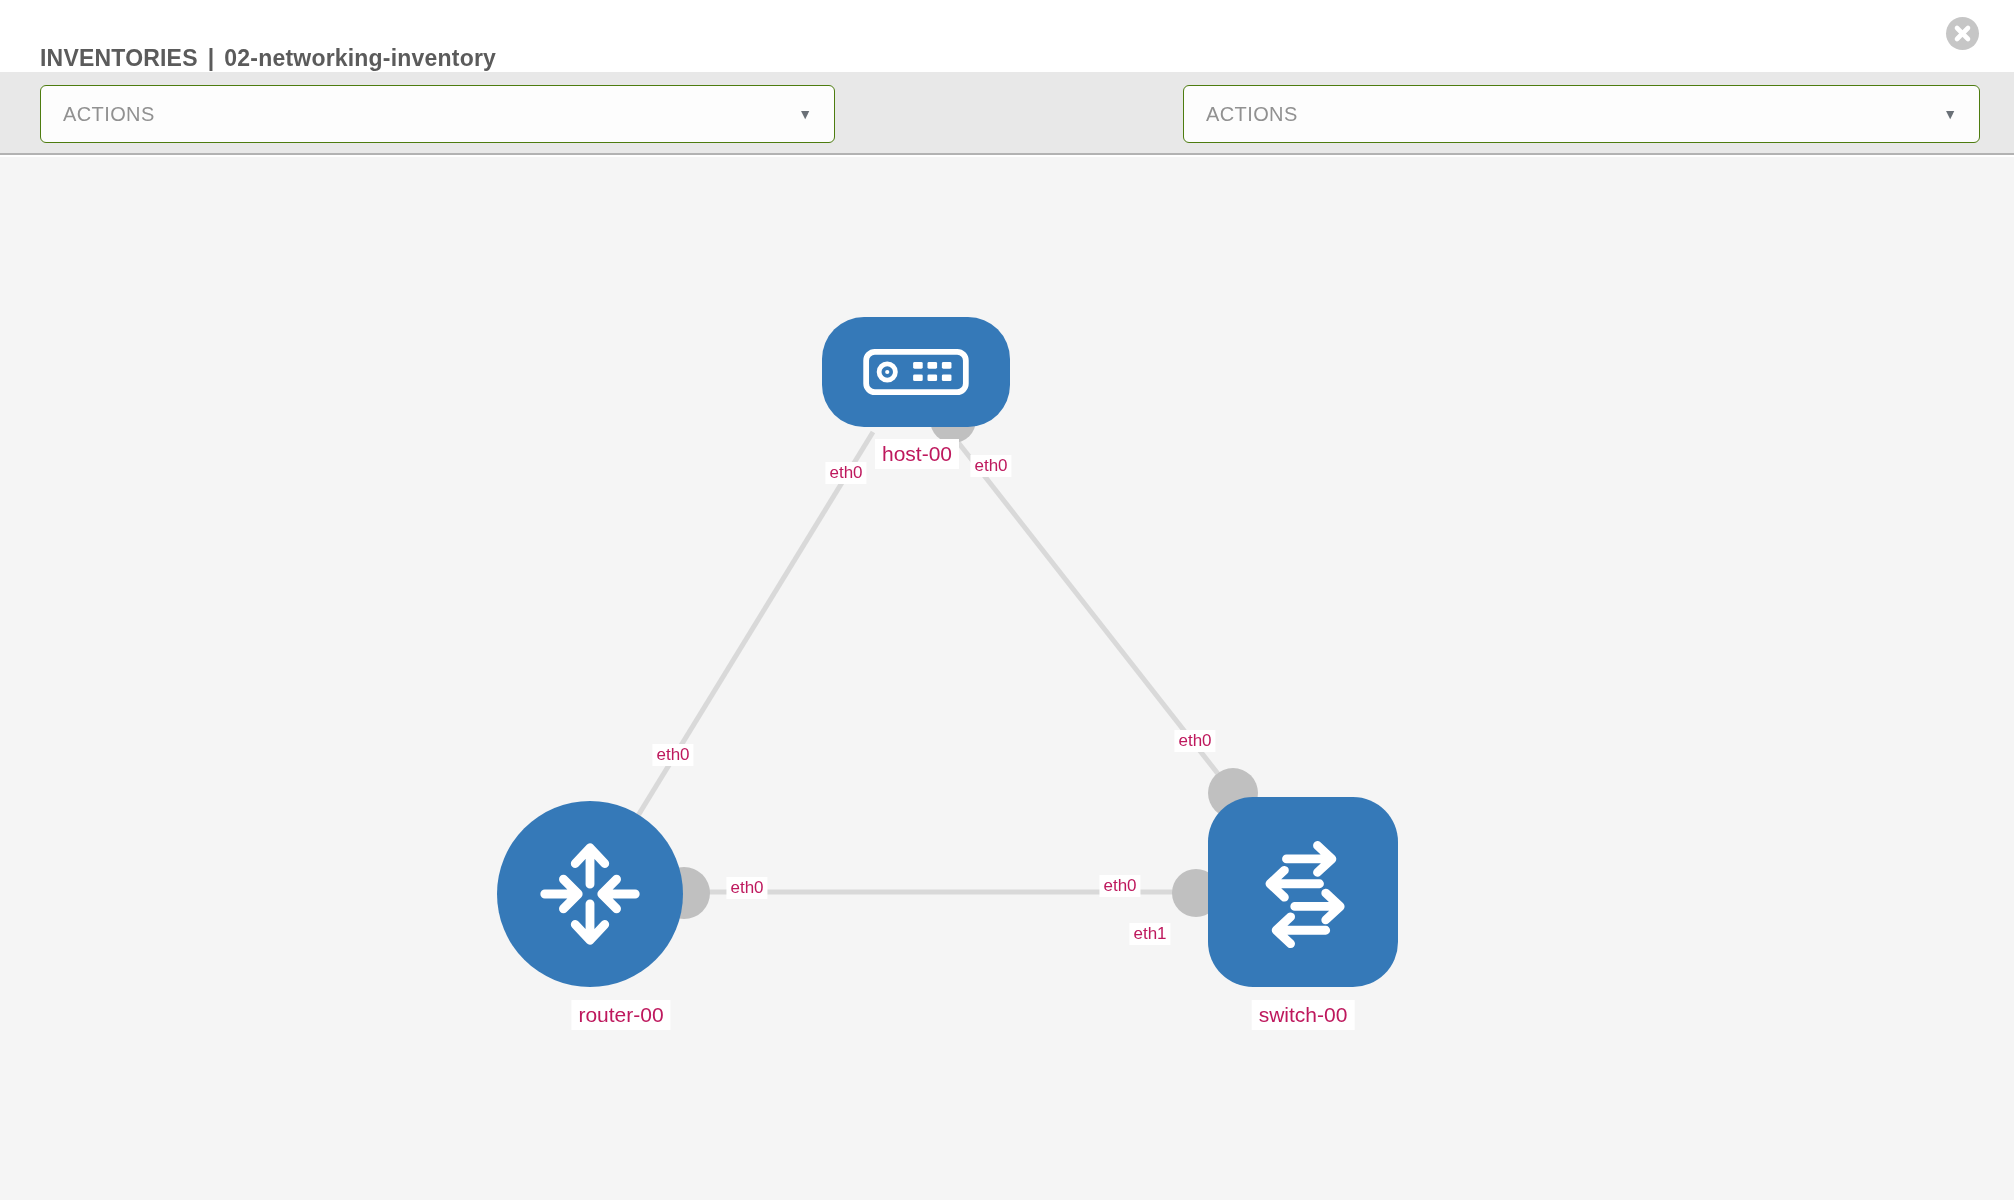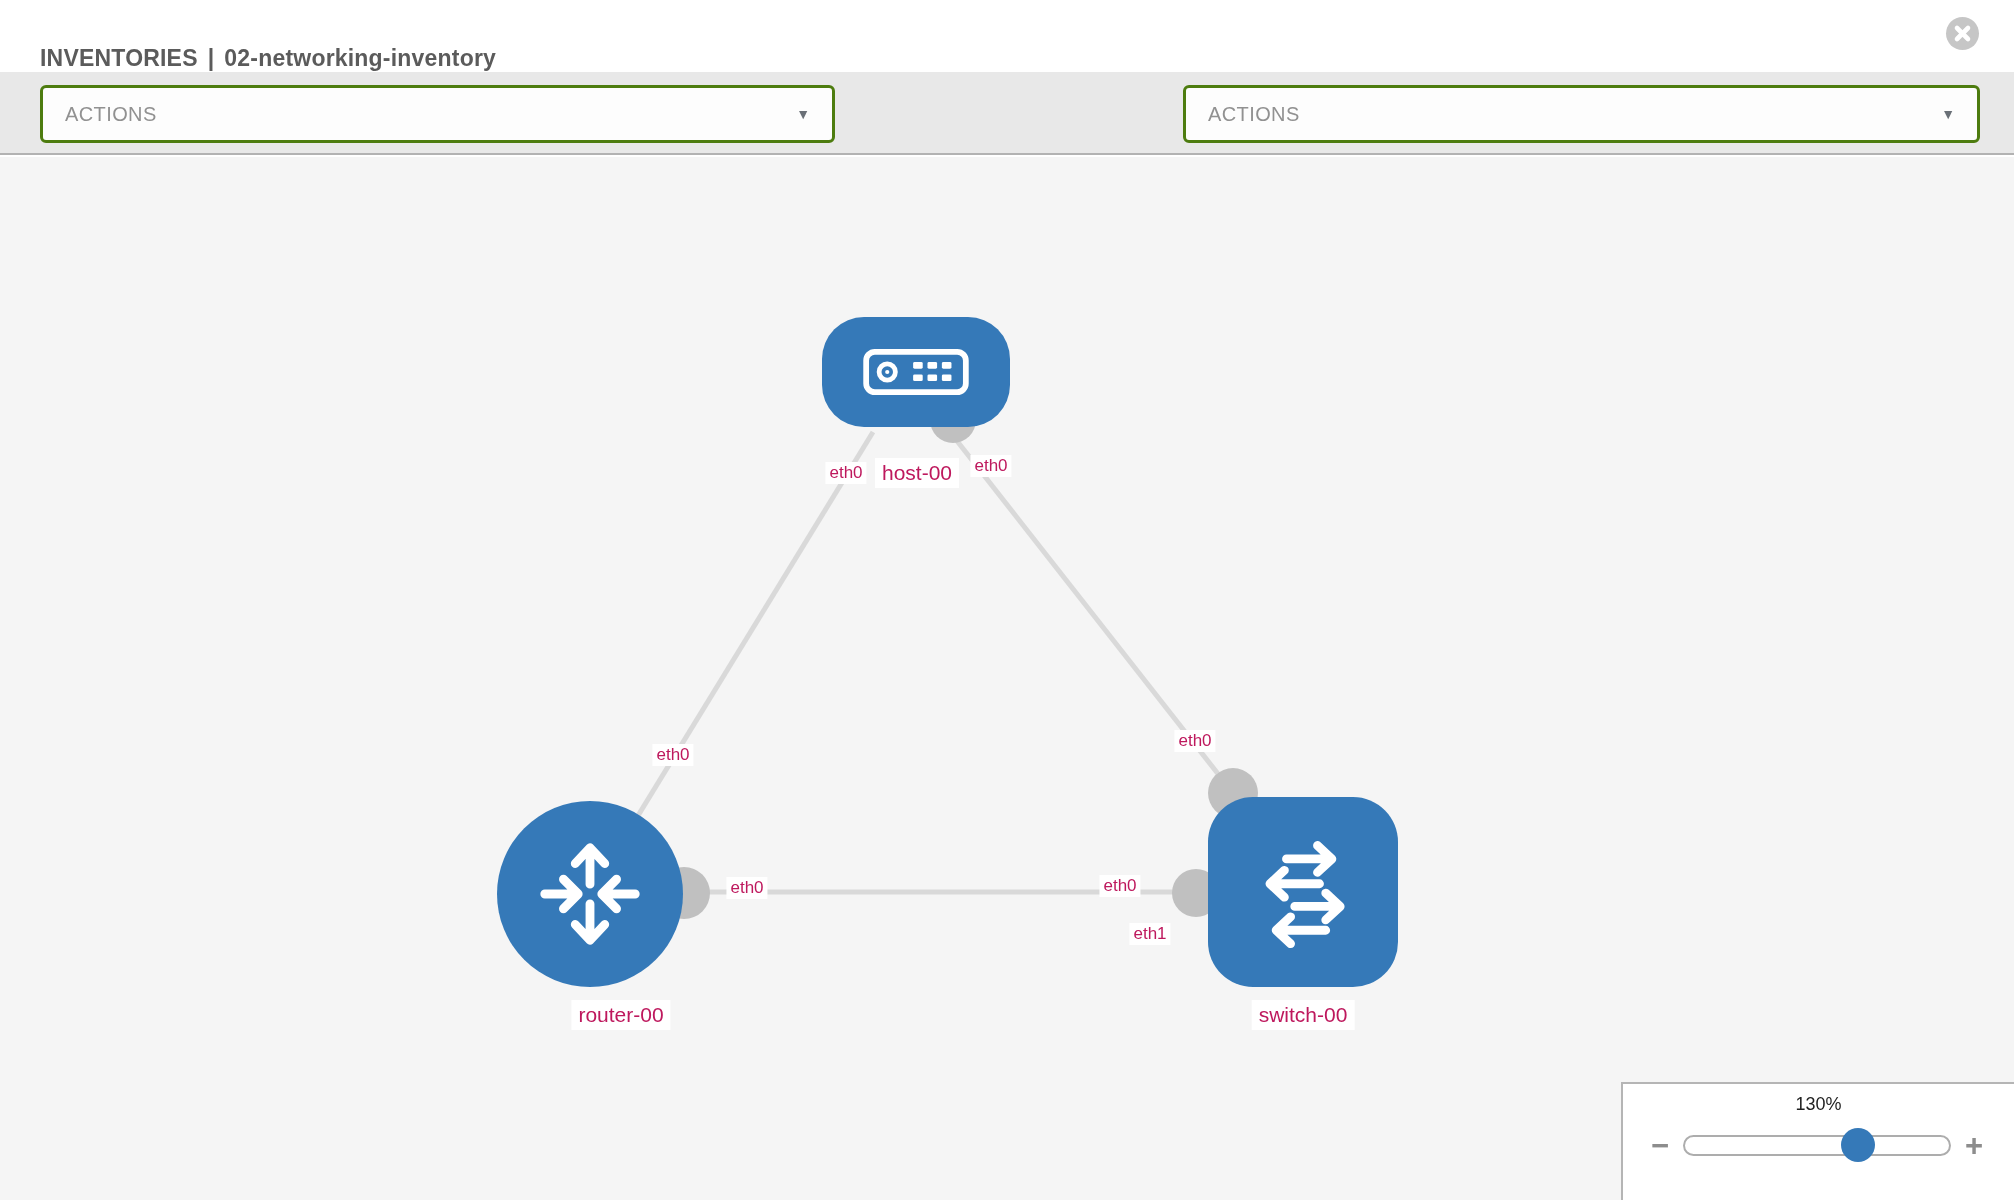--- a/index.html
+++ b/index.html
@@ -9,21 +9,21 @@
   
   .header { position: absolute; left: 0; top: 0; width: 2014px; height: 72px; background: #fff; }
   .title { position: absolute; left: 40px; top: 0; height: 72px; display: flex; align-items: flex-end; gap: 10px;
            font-size: 23px; font-weight: 700; color: #5b5b5b; letter-spacing: 0.2px; }
   .close-btn { position: absolute; left: 1946px; top: 17px; width: 33px; height: 33px; border-radius: 50%;
                background: #c6c6c6; display: flex; align-items: center; justify-content: center; cursor: pointer; }
 
   
   .toolbar { position: absolute; left: 0; top: 72px; width: 2014px; height: 83px; background: #e8e8e8;
              border-bottom: 2px solid #b2b2b2; }
-  .dropdown { position: absolute; top: 13px; height: 58px; background: #fdfdfd; border: 3px solid #4d7c0f;
+  .dropdown { position: absolute; top: 13px; height: 58px; background: #fdfdfd; border: 1px solid #4d7c0f;
               border-radius: 6px; display: flex; align-items: center; justify-content: space-between;
               padding: 0 22px; cursor: pointer; }
   .dropdown .ph { font-size: 20px; color: #919191; letter-spacing: 0.4px; }
   .dropdown .caret { font-size: 14px; color: #6a7077; }
   .dd-actions { left: 40px; width: 795px; }
   .dd-search { left: 1183px; width: 797px; }
   .tool-icon { position: absolute; top: 98px; width: 34px; height: 34px; cursor: pointer; }
   .tool-icon.wrench { left: 1052px; }
   .tool-icon.key { left: 1119px; }
 
@@ -147,37 +147,27 @@
       <svg width="124" height="124" viewBox="0 0 120 120">
         <g stroke="#fff" stroke-width="8.5" fill="none" stroke-linecap="round" stroke-linejoin="round">
           <path d="M44 28 H86 M74 15 L88 28 L74 41"></path>
           <path d="M76 52 H30 M42 39 L28 52 L42 65"></path>
           <path d="M52 74 H94 M82 61 L96 74 L82 87"></path>
           <path d="M82 97 H36 M48 84 L34 97 L48 110"></path>
         </g>
       </svg>
     </div>
 
-    <div class="net-label node-label" style="left:917px; top:316px;">host-00</div>
+    <div class="net-label node-label" style="left:917px; top:297px;">host-00</div>
     <div class="net-label node-label" style="left:621px; top:858px;">router-00</div>
     <div class="net-label node-label" style="left:1303px; top:858px;text-align:right;">switch-00</div>
 
     <div class="net-label iface-label" style="left:846px; top:316px;">eth0</div>
     <div class="net-label iface-label" style="left:991px; top:309px;">eth0</div>
     <div class="net-label iface-label" style="left:673px; top:598px;">eth0</div>
     <div class="net-label iface-label" style="left:1195px; top:584px;">eth0</div>
     <div class="net-label iface-label" style="left:747px; top:731px;">eth0</div>
     <div class="net-label iface-label" style="left:1120px; top:729px;">eth0</div>
     <div class="net-label iface-label" style="left:1150px; top:729px;margin-top:48px;">eth1</div>
 
-    <div class="zoom-panel">
-      <div class="zoom-value">130%</div>
-      <div class="zoom-row">
-        <span class="zoom-minus">−</span>
-        <div class="zoom-track">
-          <div class="zoom-thumb"></div>
-        </div>
-        <span class="zoom-plus">+</span>
-      </div>
-    </div>
 
   </div>
 </div>
 
 </body></html>

